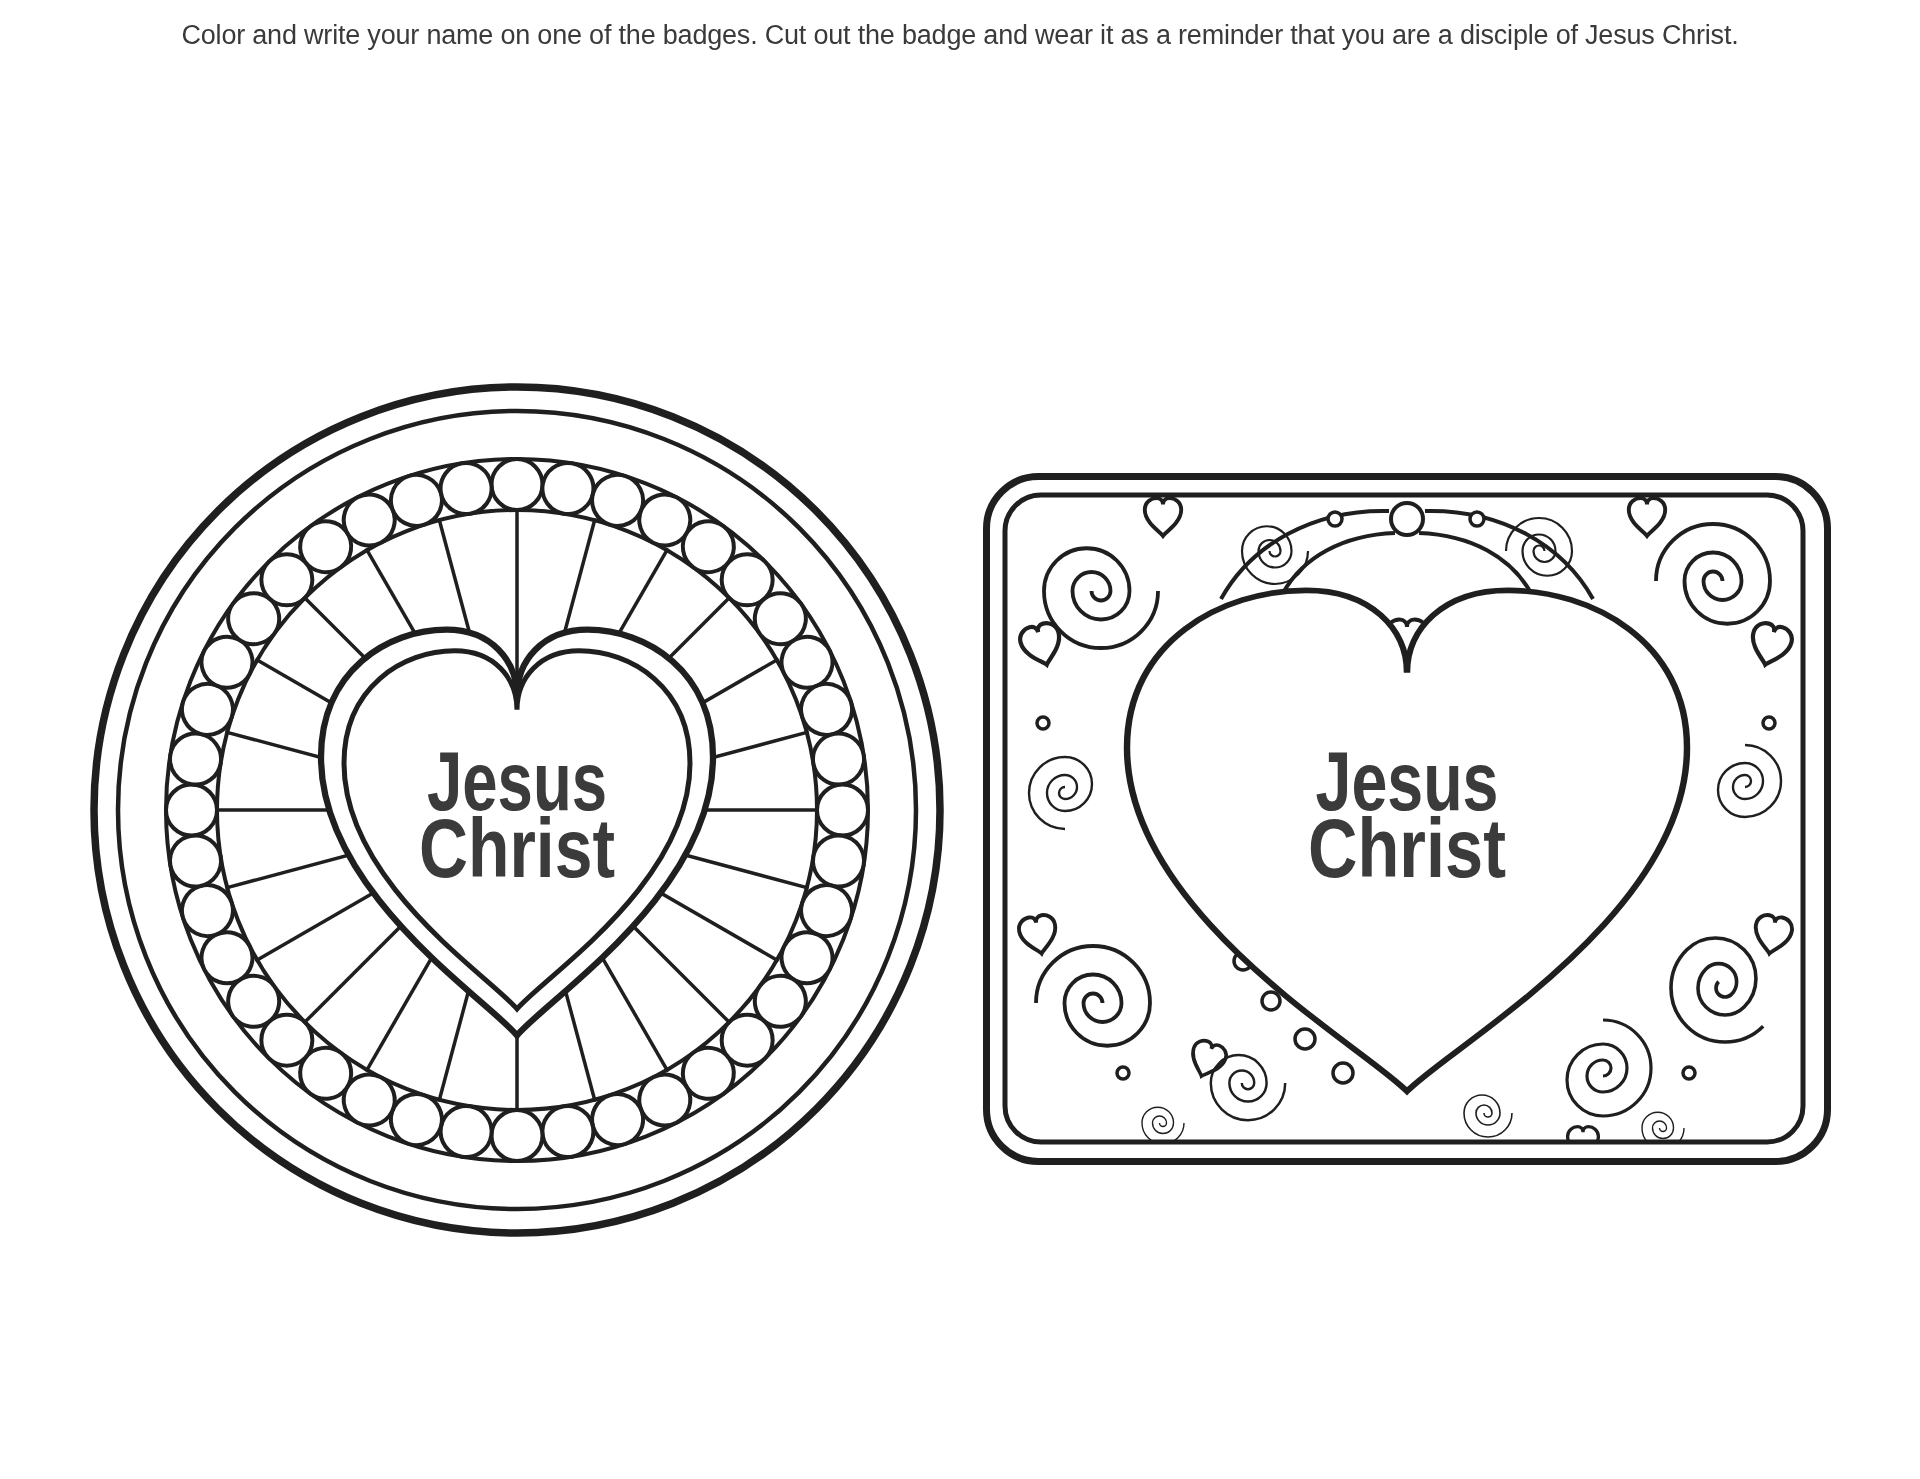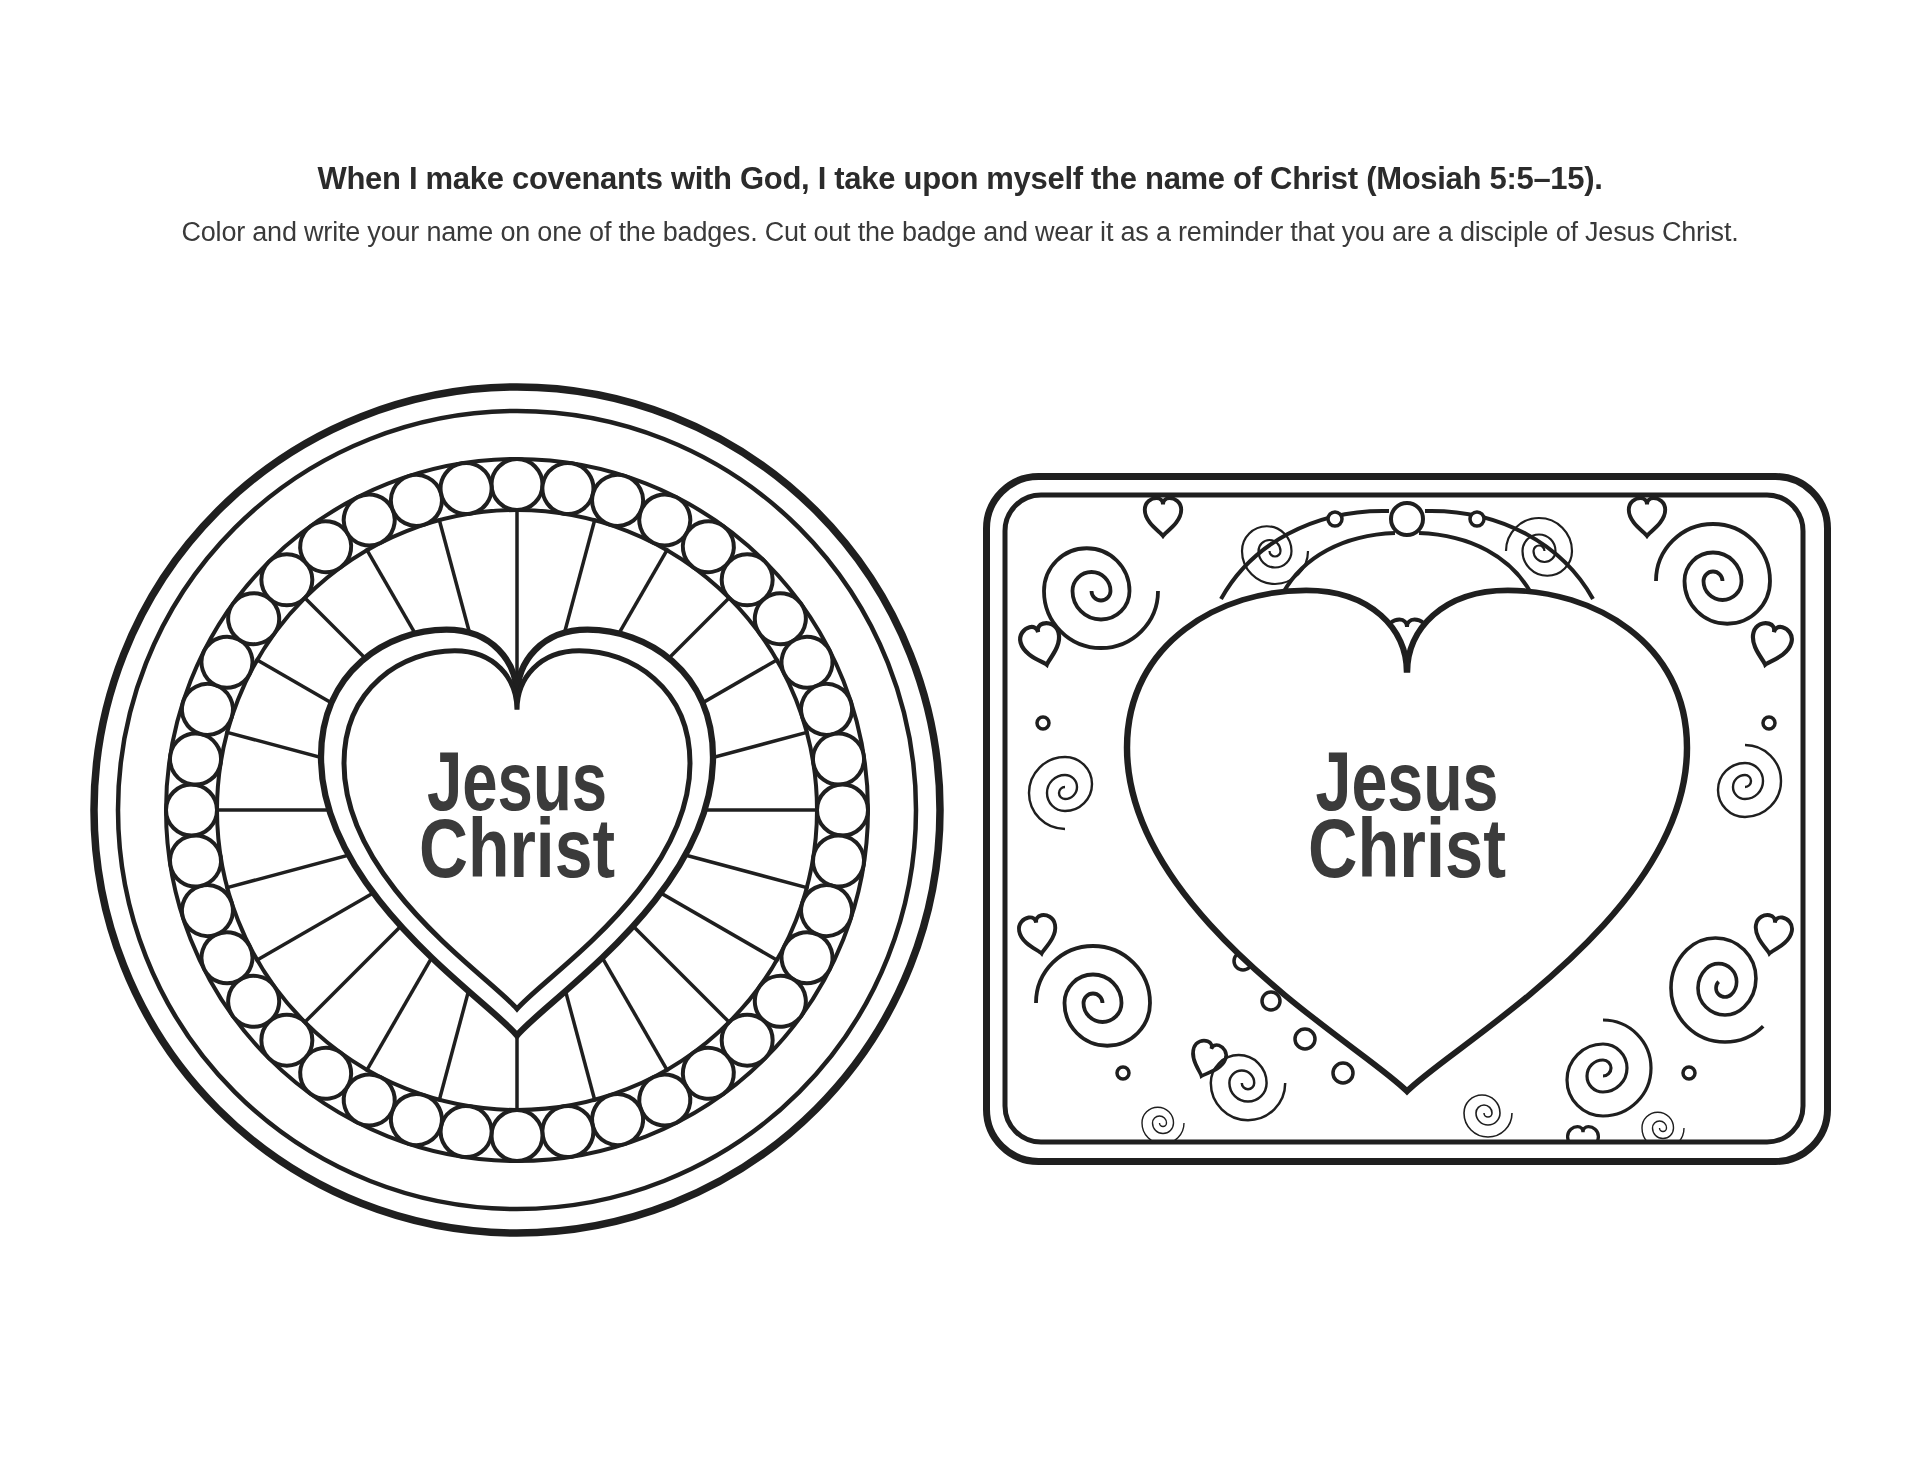--- a/index.html
+++ b/index.html
@@ -36,21 +36,20 @@
     font-family:"Liberation Sans",sans-serif;
     font-weight:bold;
     fill:#3b3b3b;
   }
 </style>
 </head>
 <body>
 
 <div class="page">
 
-  <h1 class="page-title">When I make covenants with God, I take upon myself the name of Christ (Mosiah 5:5–15).</h1>
   <p class="page-subtitle">Color and write your name on one of the badges. Cut out the badge and wear it as a reminder that you are a disciple of Jesus Christ.</p>
 
   <svg class="badge-svg circle-badge-svg" width="854" height="854" viewBox="-427 -427 854 854">
     <defs>
       <path id="heartPath" d="M 0,115 C -16,96 -100,42 -100,-27 C -100,-71 -66,-92 -36,-92 C -13,-92 0,-76 0,-58 C 0,-76 13,-92 36,-92 C 66,-92 100,-71 100,-27 C 100,42 16,96 0,115 Z"></path>
       <circle id="bead" cx="0" cy="-325.5" r="25.5"></circle>
       <line id="ray" x1="0" y1="0" x2="0" y2="-302"></line>
     </defs>
 
     <g fill="none" stroke="#1f1f1f">

